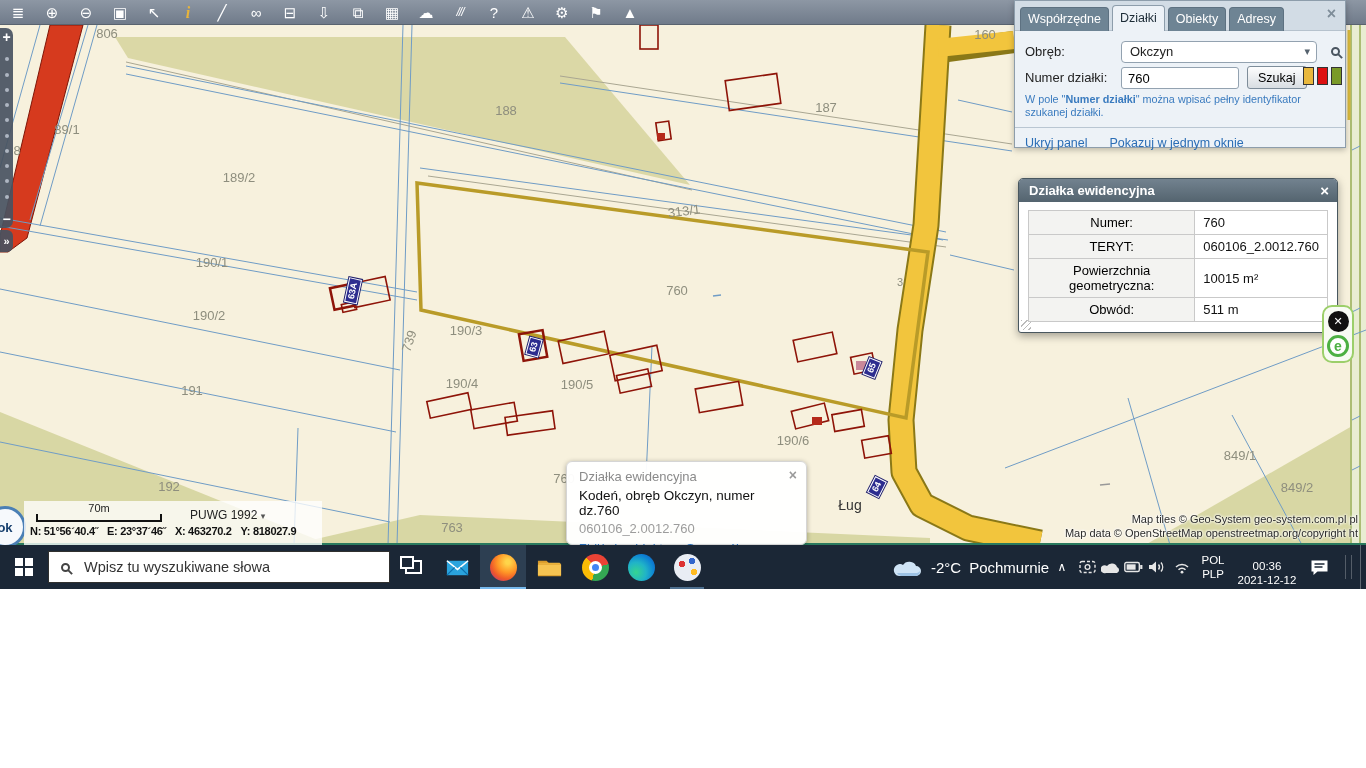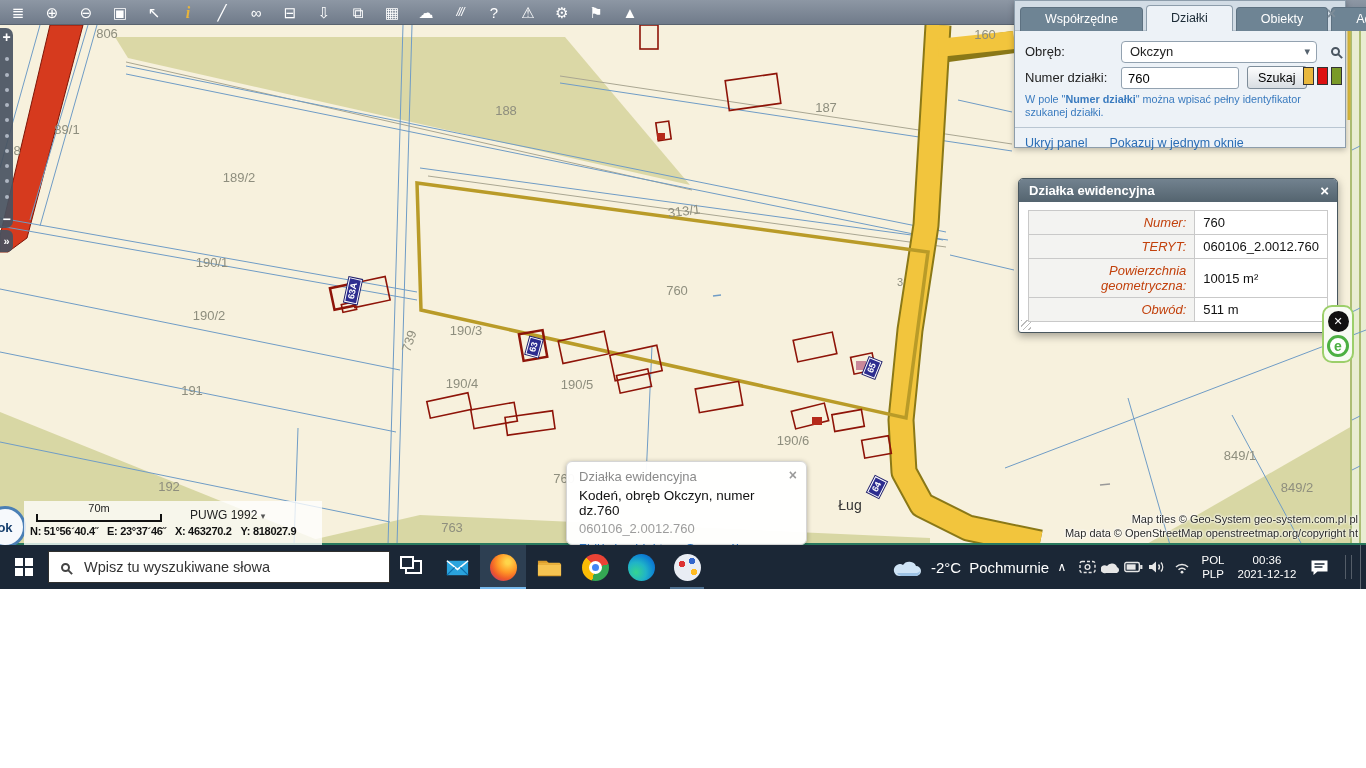--- a/index.html
+++ b/index.html
@@ -56,21 +56,21 @@
   .sw-coords span { margin-right:9px; }
 
   .attribution { position:absolute; right:8px; top:512px; z-index:5; text-align:right; font-size:11px; color:#2b2b2b;
                  line-height:14px; text-shadow:0 0 3px #fff, 0 0 3px #fff, 0 0 3px #fff; }
 
   
   .search-panel { position:absolute; left:1014px; top:0; width:332px; height:148px; z-index:20;
                   background:#edf2f7; border:1px solid #8d9dab; box-shadow:0 2px 6px rgba(0,0,0,0.25); }
   .sp-tabstrip { position:absolute; left:0; top:0; width:100%; height:30px; background:#d2dce5; border-bottom:1px solid #b6c2cd; }
   .sp-tabs { position:absolute; left:5px; top:6px; display:flex; gap:3px; }
-  .ptab { background:#6e8494; color:#fff; font-size:12.5px; padding:4px 24px 5px; border-radius:4px 4px 0 0;
+  .ptab { background:#6e8494; color:#fff; font-size:12.5px; padding:4px 7px 5px; border-radius:4px 4px 0 0;
           border:1px solid #5d7181; border-bottom:none; cursor:pointer; }
   .ptab.active { background:#edf2f7; color:#1c2b36; padding-top:5px; margin-top:-2px; border-color:#8d9dab; }
   .sp-close { position:absolute; right:9px; top:5px; color:#7e8d99; font-size:16px; font-weight:bold; cursor:pointer; line-height:16px; }
   .sp-row { position:absolute; left:10px; font-size:13px; color:#222; }
   .sp-label { display:inline-block; }
   .select { position:absolute; left:96px; top:-3px; width:196px; height:22px; background:#fff; border:1px solid #93a2b0;
             border-radius:4px; font-size:13px; padding:2px 18px 0 8px; cursor:pointer; }
   .sel-arrow { position:absolute; right:6px; top:3px; color:#55626e; font-size:11px; }
   .mag { display:inline-block; width:9px; height:9px; border:2px solid #4a5560; border-radius:50%; position:relative; cursor:pointer; }
   .mag::after { content:''; position:absolute; width:6px; height:2px; background:#4a5560; transform:rotate(45deg); right:-5px; bottom:-3px; }
@@ -91,21 +91,21 @@
                   background:#fff; border:1px solid #49575f; border-radius:5px 5px 3px 3px;
                   box-shadow:0 3px 8px rgba(0,0,0,0.35); }
   .pp-header { height:23px; background:linear-gradient(#72828f,#54646f); border-radius:4px 4px 0 0;
                color:#fff; font-size:13px; font-weight:bold; padding:4px 10px 0; position:relative; }
   .pp-close { position:absolute; right:8px; top:3px; color:#fff; font-size:15px; font-weight:bold; cursor:pointer; }
   .pp-body { padding:8px 9px 10px; position:relative; }
   .pp-body::after { content:''; position:absolute; left:2px; bottom:2px; width:10px; height:10px;
                     background:repeating-linear-gradient(135deg,#bbb 0 1px,transparent 1px 4px); }
   .ptable { width:100%; border-collapse:collapse; font-size:13px; }
   .ptable td { border:1px solid #c9c9c9; padding:4px 8px; }
-  .ptable .pl { width:56%; background:#f3f3f1; text-align:right; color:#c2410c;font-style:italic; }
+  .ptable .pl { width:56%; background:#f3f3f1; text-align:center; color:#000000; }
   .ptable .pv { color:#111; text-align:left; }
 
   
   .map-popup { position:absolute; left:566px; top:461px; width:241px; height:84px; z-index:12;
                background:rgba(255,255,255,0.96); border:1px solid #d5d5d5; border-radius:6px;
                box-shadow:0 1px 5px rgba(0,0,0,0.3); padding:7px 12px; font-size:13px; }
   .mp-title { color:#8a8a8a; }
   .mp-close { position:absolute; right:9px; top:5px; color:#9a9a9a; font-size:14px; font-weight:bold; cursor:pointer; }
   .mp-line { margin-top:4px; color:#111; font-size:13.5px; }
   .mp-line b { font-weight:normal; }
@@ -147,21 +147,21 @@
   .edge { border-radius:50%; background:radial-gradient(circle at 30% 68%, #35d490 0%, #20b3c8 38%, #0c7fd4 70%, #1a4fa0 100%); }
   .paint { border-radius:50%; background-color:#e9edf4;
            background-image:radial-gradient(circle 3px at 8px 10px,#d33 0 3px,transparent 3px),
                             radial-gradient(circle 3px at 18px 7px,#36c 0 3px,transparent 3px),
                             radial-gradient(circle 3px at 20px 18px,#fb2 0 3px,transparent 3px); }
   .tray { position:absolute; top:0; height:44px; display:flex; align-items:center; color:#fff; }
   .weather { left:893px; gap:8px; font-size:15px;text-align:right; }
   .tray-ic { width:22px; display:flex; justify-content:center; cursor:pointer; }
   .chev { left:1051px; width:22px; font-size:12px; justify-content:center; }
   .lang { left:1196px; width:34px; flex-direction:column; justify-content:center; font-size:11.5px; line-height:14px; text-align:center; }
-  .clock { left:1232px; width:70px; flex-direction:column; justify-content:center; font-size:11.5px; line-height:14px; text-align:center; }
+  .clock { left:1232px; width:70px; flex-direction:column; justify-content:center; font-size:11.5px; line-height:14px; text-align:center;margin-top:6px; }
   .action { left:1304px; width:30px; justify-content:center; }
   .tb-div { position:absolute; top:10px; height:24px; border-left:1px solid rgba(255,255,255,0.25); }
   .show-desktop { position:absolute; right:0; top:0; width:6px; height:44px; border-left:1px solid rgba(255,255,255,0.3); cursor:pointer; }
 </style>
 </head>
 <body>
 
 <div class="page">
   <div class="screen">
 

